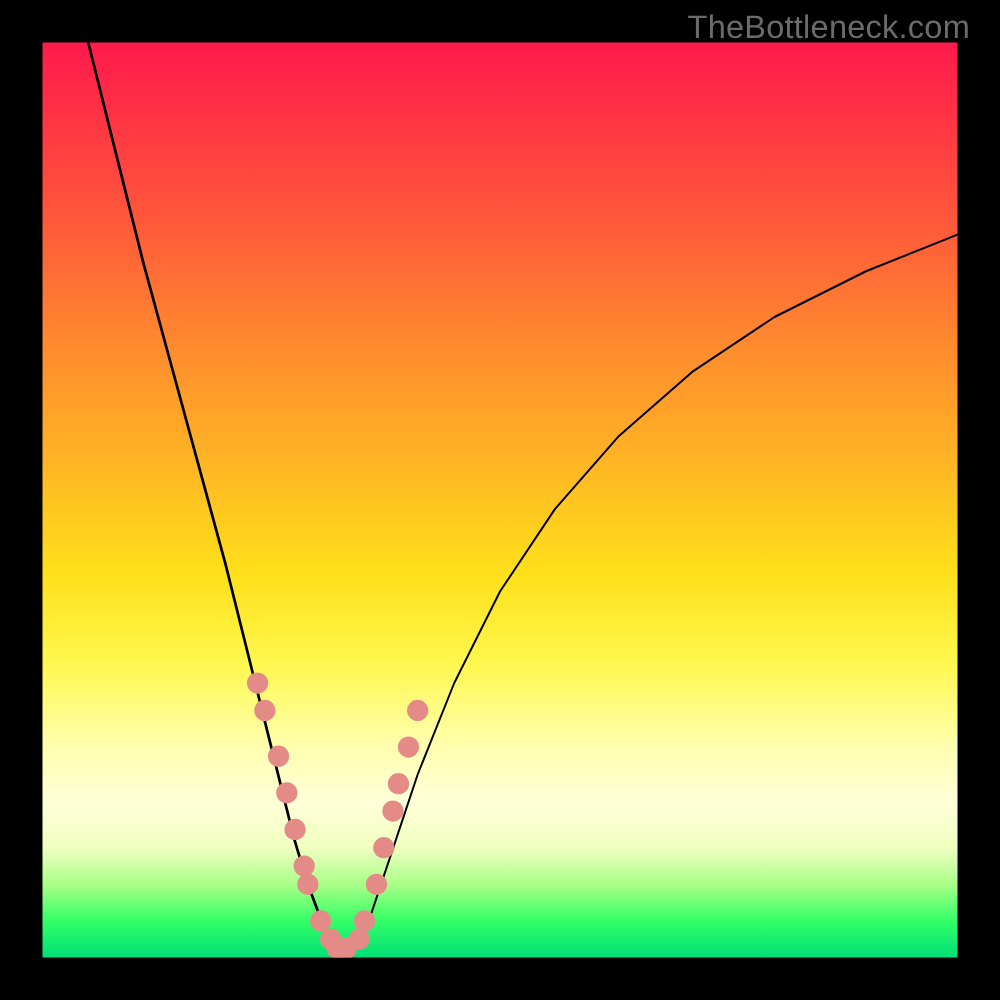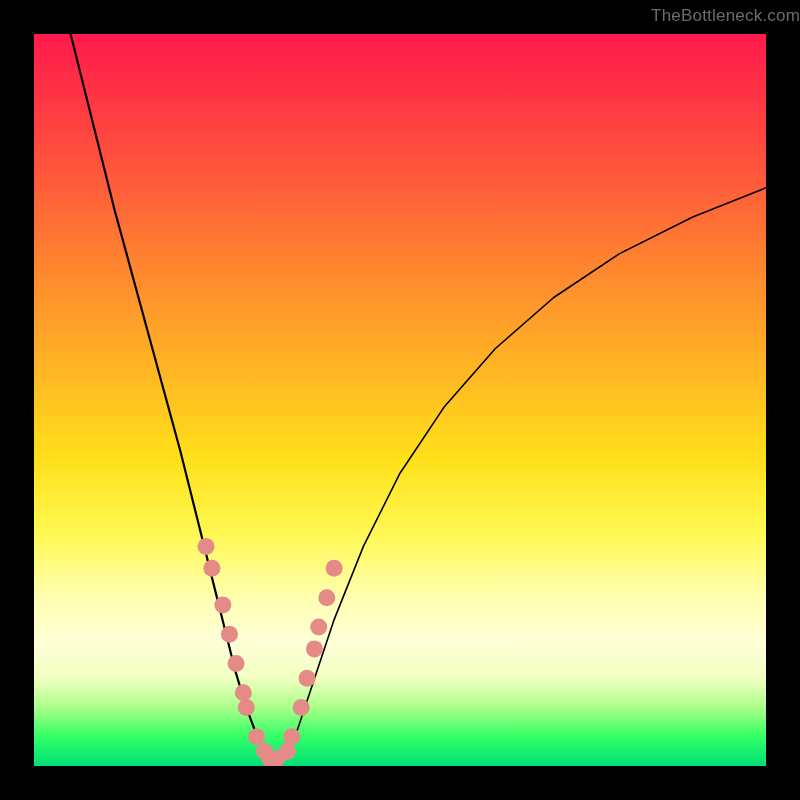--- a/index.html
+++ b/index.html
@@ -38,23 +38,23 @@
       #ffffd8 83%,
       #f0ffc0 88%,
       #aaff88 92%,
       #33ff66 96%,
       #00e077 100%
     );
   }
   .watermark {
     position: absolute;
     top: 6px;
-    right: 0;
+    right: 24px;
     color: #6b6b6b;
-    font-size: 17px;
+    font-size: 26px;
     font-weight: 500;
     letter-spacing: 0.2px;
     user-select: none;
   }
   svg.curve {
     position: absolute;
     top: 0;
     left: 0;
   }
 </style>

